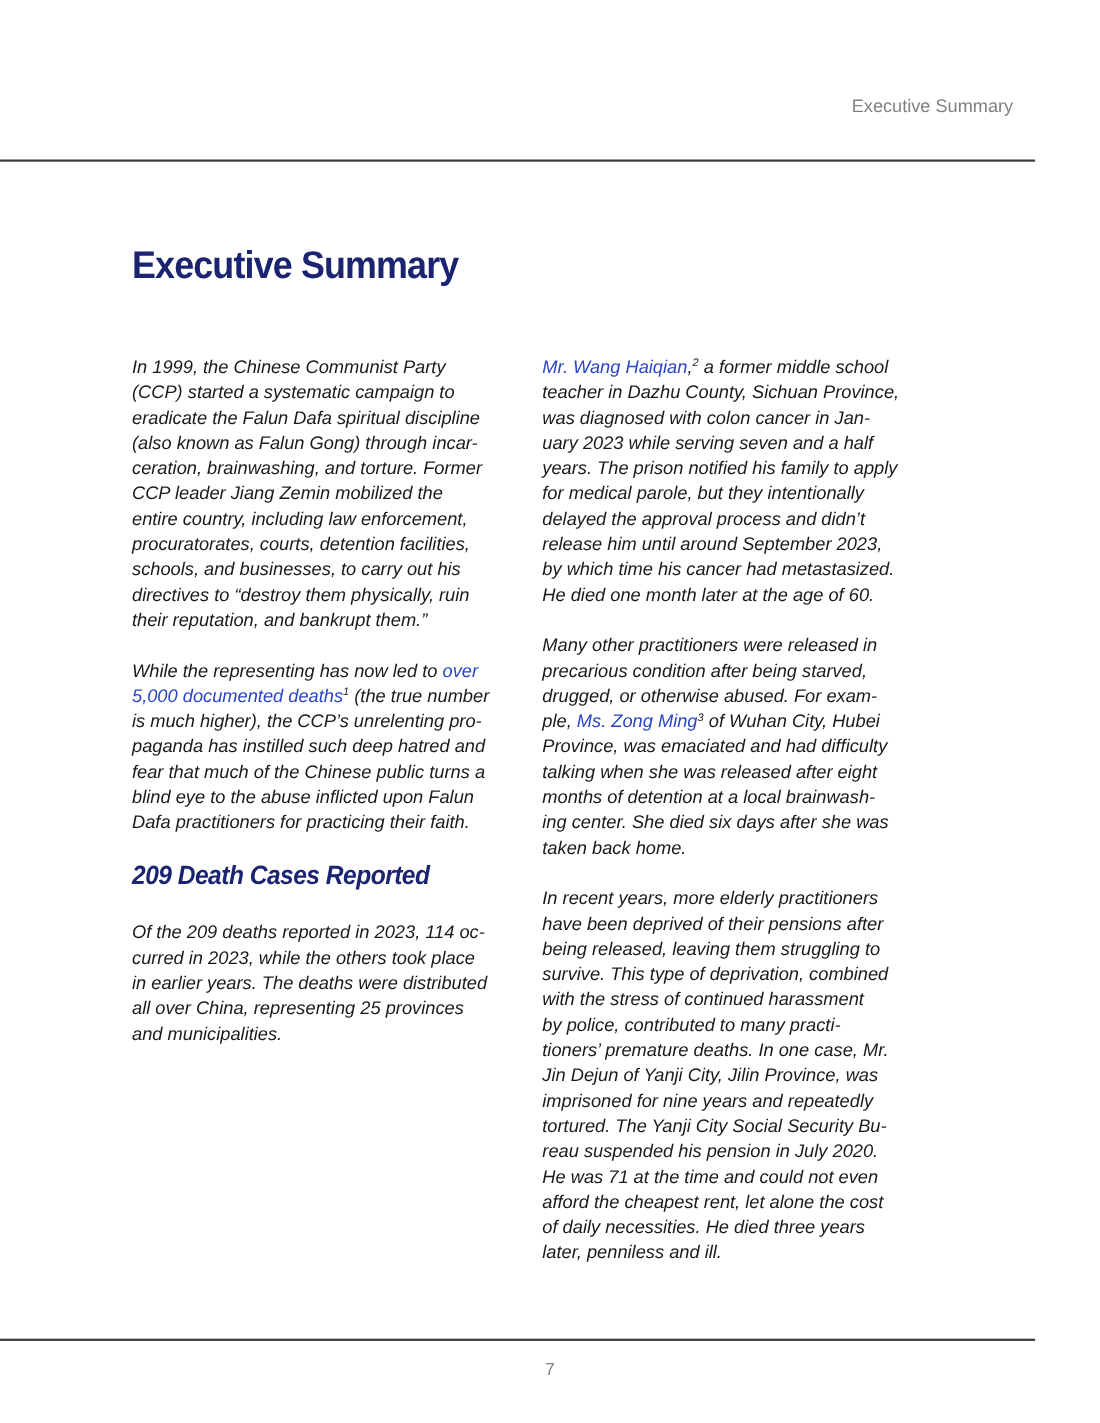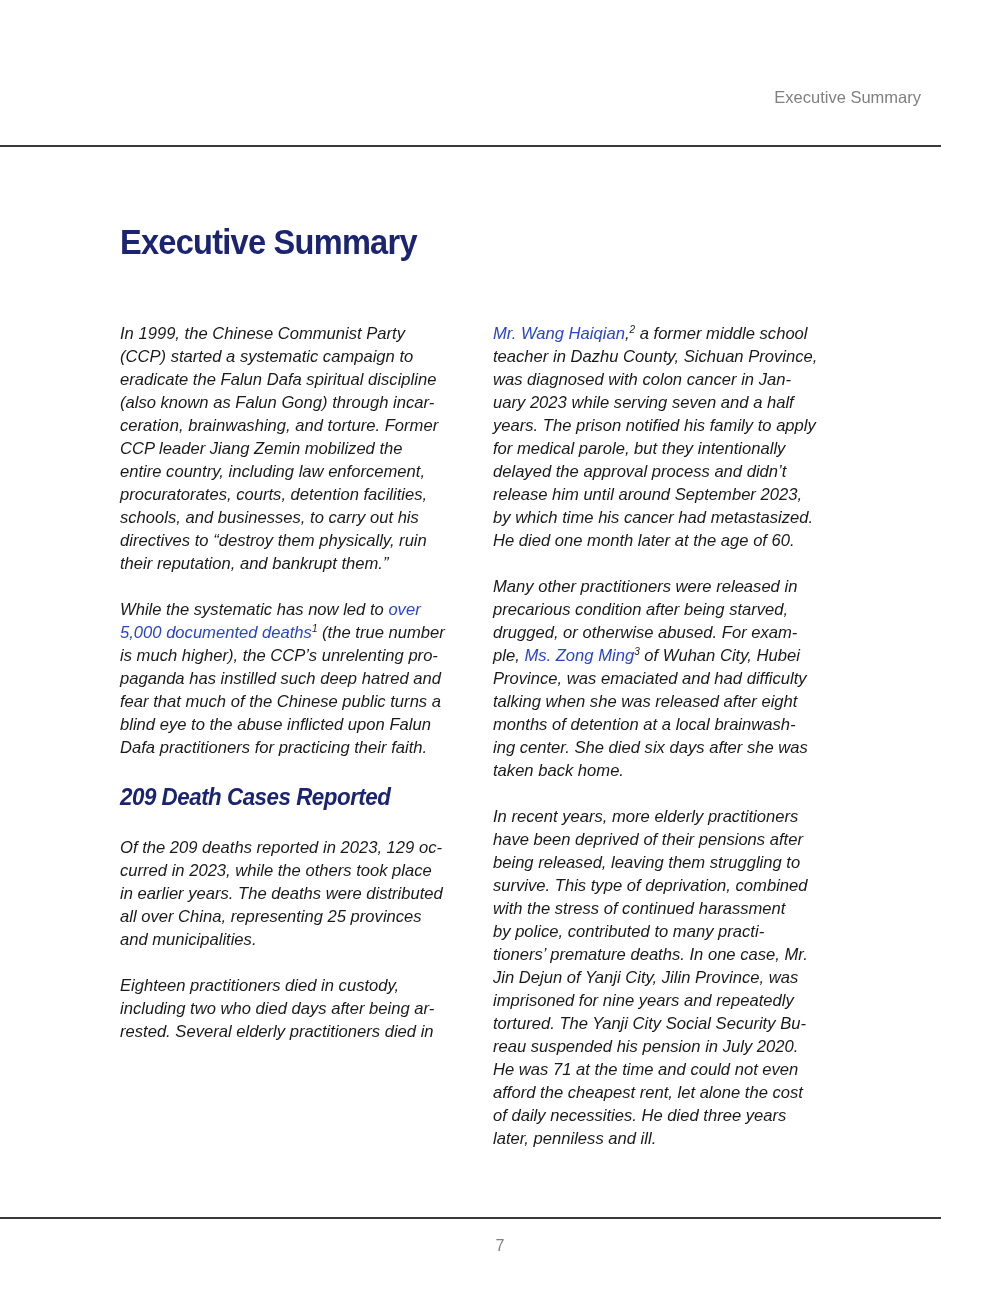--- a/index.html
+++ b/index.html
@@ -36,36 +36,33 @@
 (CCP) started a systematic campaign to
 eradicate the Falun Dafa spiritual discipline
 (also known as Falun Gong) through incar-
 ceration, brainwashing, and torture. Former
 CCP leader Jiang Zemin mobilized the
 entire country, including law enforcement,
 procuratorates, courts, detention facilities,
 schools, and businesses, to carry out his
 directives to “destroy them physically, ruin
 their reputation, and bankrupt them.”</p>
-  <p><span>While the systematic has now led to </span><a class="link">over
+  <p><span>While the representing has now led to </span><a class="link">over
 5,000 documented deaths</a><sup>1</sup><span> (the true number
 is much higher), the CCP’s unrelenting pro-
 paganda has instilled such deep hatred and
 fear that much of the Chinese public turns a
 blind eye to the abuse inflicted upon Falun
 Dafa practitioners for practicing their faith.</span></p>
   <h2>209 Death Cases Reported</h2>
-  <p>Of the 209 deaths reported in 2023, 129 oc-
+  <p>Of the 209 deaths reported in 2023, 114 oc-
 curred in 2023, while the others took place
 in earlier years. The deaths were distributed
 all over China, representing 25 provinces
 and municipalities.</p>
-  <p>Eighteen practitioners died in custody,
-including two who died days after being ar-
-rested. Several elderly practitioners died in</p>
 </div>
 
 <div class="col right">
   <p><a class="link">Mr. Wang Haiqian</a><span>,</span><sup>2</sup><span> a former middle school
 teacher in Dazhu County, Sichuan Province,
 was diagnosed with colon cancer in Jan-
 uary 2023 while serving seven and a half
 years. The prison notified his family to apply
 for medical parole, but they intentionally
 delayed the approval process and didn’t

